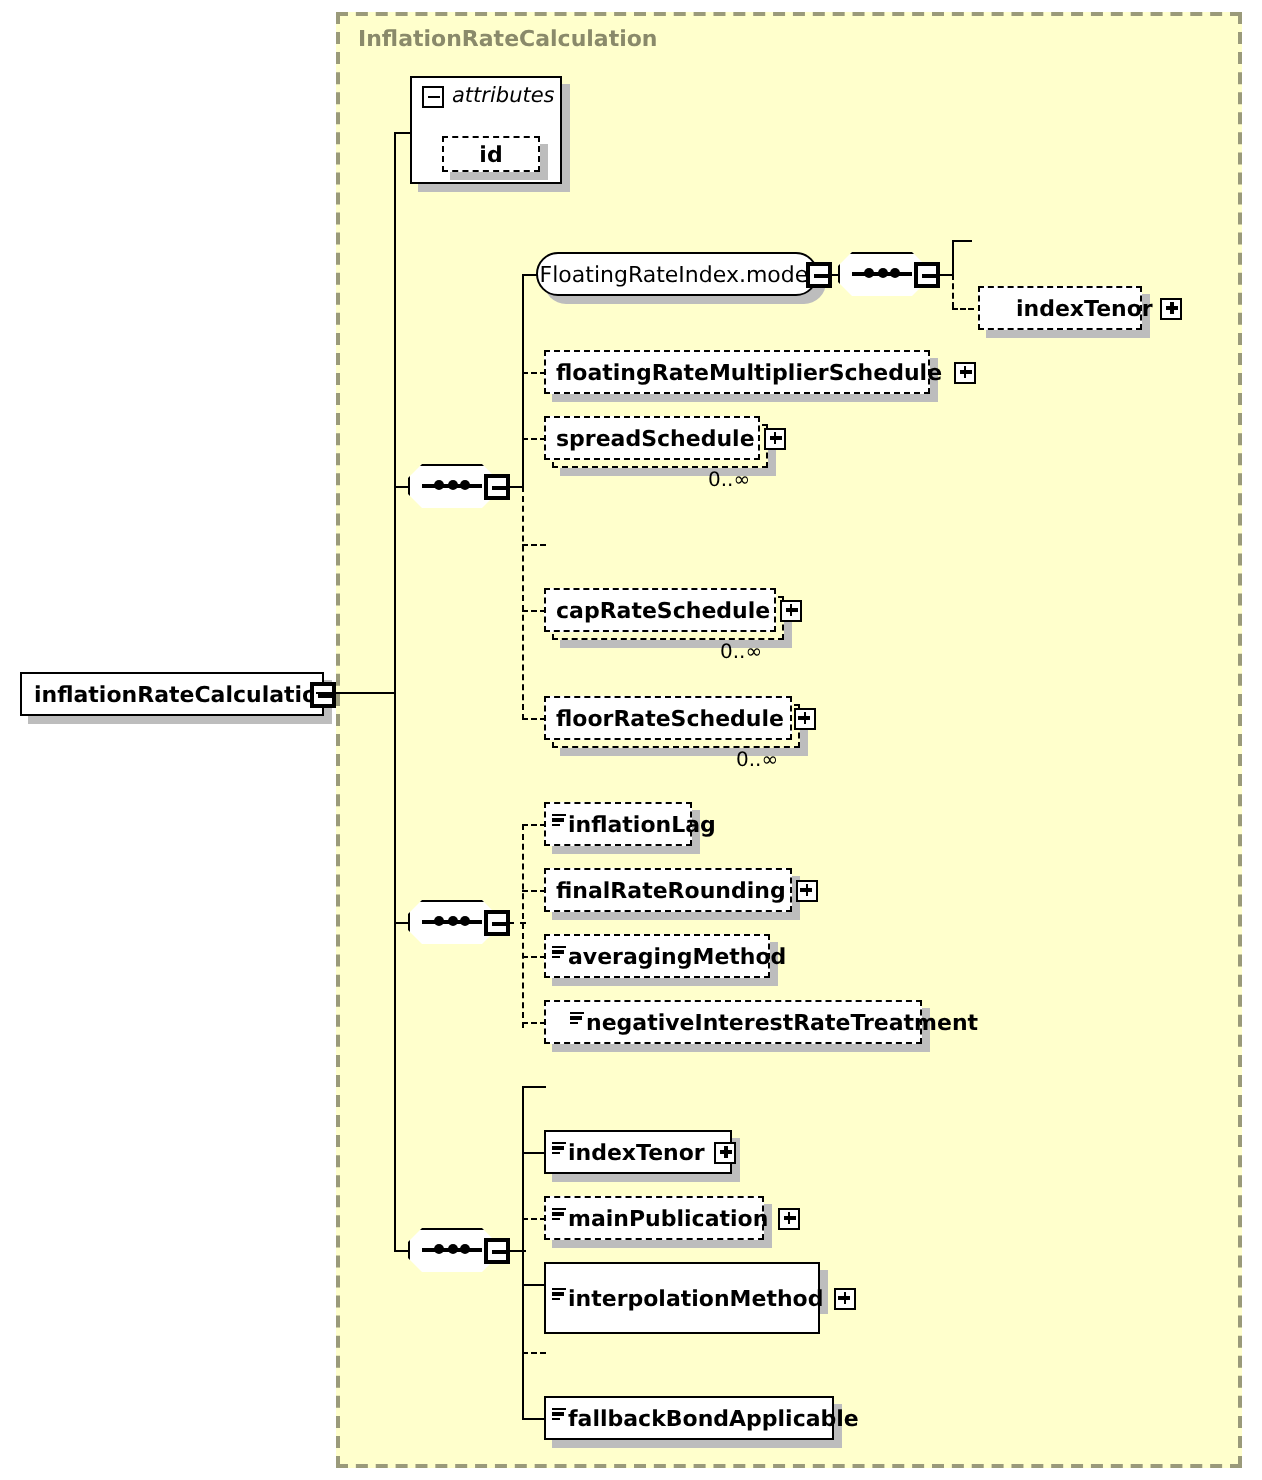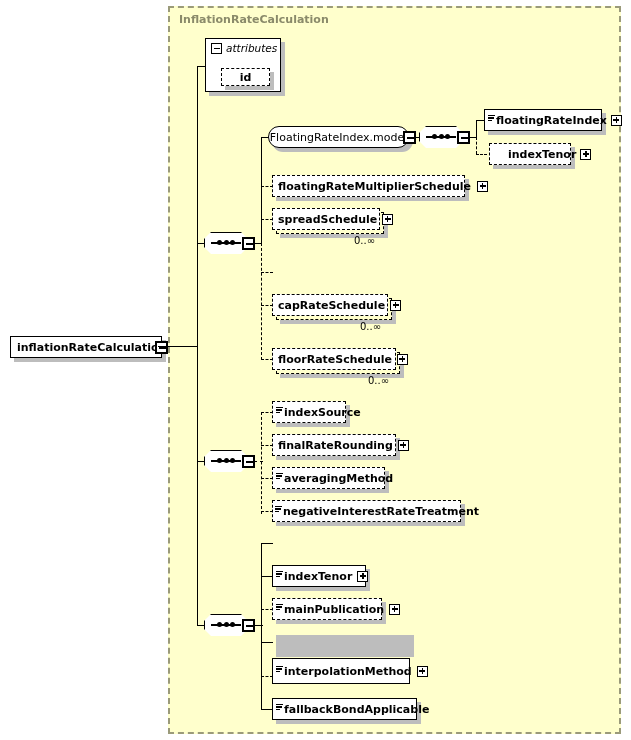--- a/index.html
+++ b/index.html
@@ -156,36 +156,20 @@
   </div>
   <div class="exp-edge" style="left:457px;top:130.5px;">
       <b class="h"></b>
     </div>
 
   <div class="ln h" style="left:469px;top:137px;width:8px;"></div>
   <div class="ln v" style="left:476px;top:120px;height:17px;"></div>
   <div class="dln v" style="left:476px;top:137px;height:17px;"></div>
 
   <div class="ln h" style="left:476px;top:120px;width:10px;"></div>
-  <div class="nodewrap" style="left:484px;top:109px;width:118px;height:22px;">
-    <div class="sh" style="left:4px;top:4px;width:118px;height:22px;"></div>
-    <div class="node solid" style="left:0;top:0;width:118px;height:22px;padding-left:3px;padding-right:3px;">
-      <span class="tico">
-          <i></i>
-          <i></i>
-          <i></i>
-        </span>
-      <span class="lbl">floatingRateIndex</span>
-      <span style="flex:1 1 auto;min-width:4px;"></span>
-      <span class="exp">
-          <b class="h"></b>
-          <b class="v"></b>
-        </span>
-    </div>
-  </div>
 
   <div class="dln h" style="left:476px;top:154px;width:11px;"></div>
   <div class="nodewrap" style="left:489px;top:143px;width:82px;height:22px;">
     <div class="sh" style="left:4px;top:4px;width:82px;height:22px;"></div>
     <div class="node dashed" style="left:0;top:0;width:82px;height:22px;padding-left:18px;padding-right:4px;">
       <span class="lbl">indexTenor</span>
       <span style="flex:1 1 auto;min-width:4px;"></span>
       <span class="exp">
           <b class="h"></b>
           <b class="v"></b>
@@ -271,21 +255,21 @@
 
   <div class="dln h" style="left:261px;top:412px;width:12px;"></div>
   <div class="nodewrap" style="left:272px;top:401px;width:74px;height:22px;">
     <div class="sh" style="left:4px;top:4px;width:74px;height:22px;"></div>
     <div class="node dashed" style="left:0;top:0;width:74px;height:22px;padding-left:3px;padding-right:4px;">
       <span class="tico">
           <i></i>
           <i></i>
           <i></i>
         </span>
-      <span class="lbl">indexSource</span>
+      <span class="lbl">inflationLag</span>
     </div>
   </div>
 
   <div class="dln h" style="left:261px;top:445px;width:12px;"></div>
   <div class="nodewrap" style="left:272px;top:434px;width:124px;height:22px;">
     <div class="sh" style="left:4px;top:4px;width:124px;height:22px;"></div>
     <div class="node dashed" style="left:0;top:0;width:124px;height:22px;padding-left:5px;padding-right:4px;">
       <span class="lbl">finalRateRounding</span>
       <span style="flex:1 1 auto;min-width:5px;"></span>
       <span class="exp">
@@ -304,21 +288,21 @@
           <i></i>
           <i></i>
         </span>
       <span class="lbl">averagingMethod</span>
     </div>
   </div>
 
   <div class="dln h" style="left:261px;top:511px;width:12px;"></div>
   <div class="nodewrap" style="left:272px;top:500px;width:189px;height:22px;">
     <div class="sh" style="left:4px;top:4px;width:189px;height:22px;"></div>
-    <div class="node dashed" style="left:0;top:0;width:189px;height:22px;padding-left:2px;padding-right:4px;">
+    <div class="node dashed" style="left:0;top:0;width:189px;height:22px;padding-left:12px;padding-right:4px;">
       <span class="tico">
           <i></i>
           <i></i>
           <i></i>
         </span>
       <span class="lbl">negativeInterestRateTreatment</span>
     </div>
   </div>
 
   <div class="ln h" style="left:197px;top:625px;width:8px;"></div>
@@ -371,21 +355,21 @@
       <span class="exp">
           <b class="h"></b>
           <b class="v"></b>
         </span>
     </div>
   </div>
 
   <div class="ln h" style="left:261px;top:642px;width:12px;"></div>
   <div class="nodewrap" style="left:272px;top:631px;width:138px;height:22px;">
     <div class="sh" style="left:4px;top:4px;width:138px;height:22px;"></div>
-    <div class="node solid" style="left:0;top:0;width:138px;height:26px;padding-left:3px;padding-right:4px;margin-top:27px;">
+    <div class="node solid" style="left:0;top:0;width:138px;height:36px;padding-left:3px;padding-right:4px;">
       <span class="tico">
           <i></i>
           <i></i>
           <i></i>
         </span>
       <span class="lbl">interpolationMethod</span>
       <span style="flex:1 1 auto;min-width:5px;"></span>
       <span class="exp">
           <b class="h"></b>
           <b class="v"></b>

